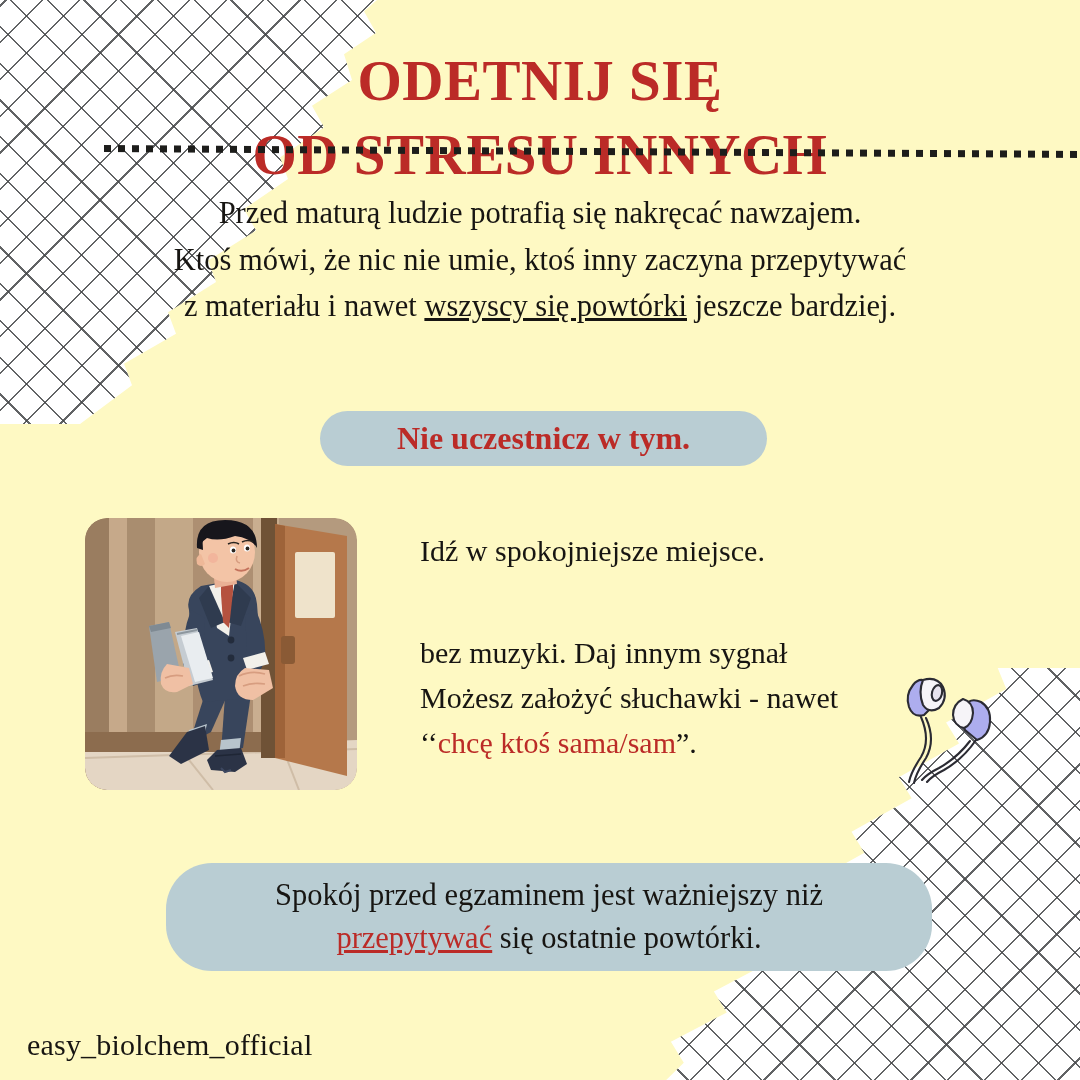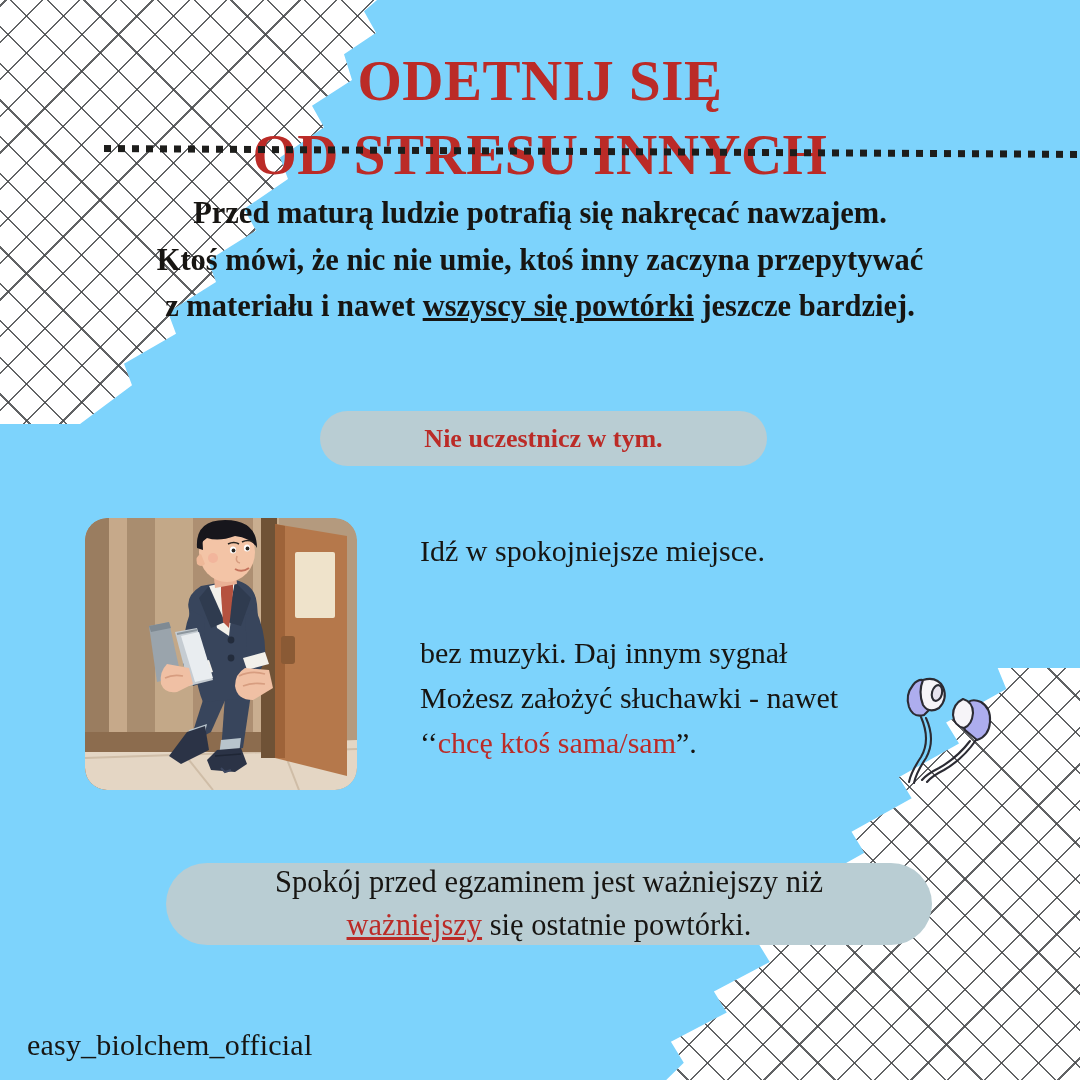--- a/index.html
+++ b/index.html
@@ -5,21 +5,21 @@
 <style>
   html, body {
     margin: 0;
     padding: 0;
     background: #ffffff;
   }
   #poster {
     position: relative;
     width: 1080px;
     height: 1080px;
-    background: #7dd3fc;
+    background: #fef9c3;
     overflow: hidden;
     font-family: "Liberation Serif", "DejaVu Serif", serif;
   }
 
   
   .grid-corner {
     position: absolute;
     background-color: #ffffff;
     background-image:
       repeating-linear-gradient(45deg,  rgba(70,72,74,.85) 0 1.6px, rgba(0,0,0,0) 1.6px 26px),
@@ -72,44 +72,44 @@
 
   
   #intro {
     position: absolute;
     top: 190px; left: 60px; right: 60px;
     text-align: center;
     color: #171512;
     font-size: 30.5px;
     line-height: 1.53;
   }
-  #intro .ln { display: block; white-space: nowrap; font-weight: bold; }
+  #intro .ln { display: block; white-space: nowrap; }
   .u { text-decoration: underline; text-underline-offset: 2px; }
 
   
   .pill {
     position: absolute;
     background: #b9cdd3;
     border-radius: 46px;
     text-align: center;
     display: flex;
     align-items: center;
     justify-content: center;
   }
   #pill-top {
     left: 320px; top: 411px;
     width: 447px; height: 55px;
     color: #bb2b27;
     font-weight: bold;
-    font-size: 26px;
+    font-size: 32px;
     font-family: Liberation Serif, serif;
   }
   #pill-bottom {
     left: 166px; top: 863px;
-    width: 766px; height: 82px;
+    width: 766px; height: 108px;
     color: #171512;
     font-size: 30.5px;
     line-height: 1.42;
     flex-direction: column;
   }
   #pill-bottom .ln { display: block; }
   .red-u {
     color: #bb2b27;
     text-decoration: underline;
     text-underline-offset: 2px;
@@ -303,18 +303,18 @@
         <path d="M70 37 Q60 42 60 53 Q61 64 71 66 Q79 63 80 51 Q80 40 70 37 Z" fill="#f6f4f8"></path>
 
         <path d="M77 79 Q64 96 46 106 Q34 112 29 118" fill="none" stroke="#2b2b33" stroke-width="2.1"></path>
         <path d="M83 78 Q70 97 51 108 Q39 114 34 120" fill="none" stroke="#2b2b33" stroke-width="2.1"></path>
       </g>
     </svg>
   </div>
 
   <div id="pill-bottom" class="pill">
     <span class="ln">Spokój przed egzaminem jest ważniejszy niż</span>
-    <span class="ln"><span class="red-u">ważniejszy</span><span> się ostatnie powtórki.</span></span>
+    <span class="ln"><span class="red-u">przepytywać</span><span> się ostatnie powtórki.</span></span>
   </div>
 
   <div id="handle">easy_biolchem_official</div>
 
 </div>
 
 </body></html>

